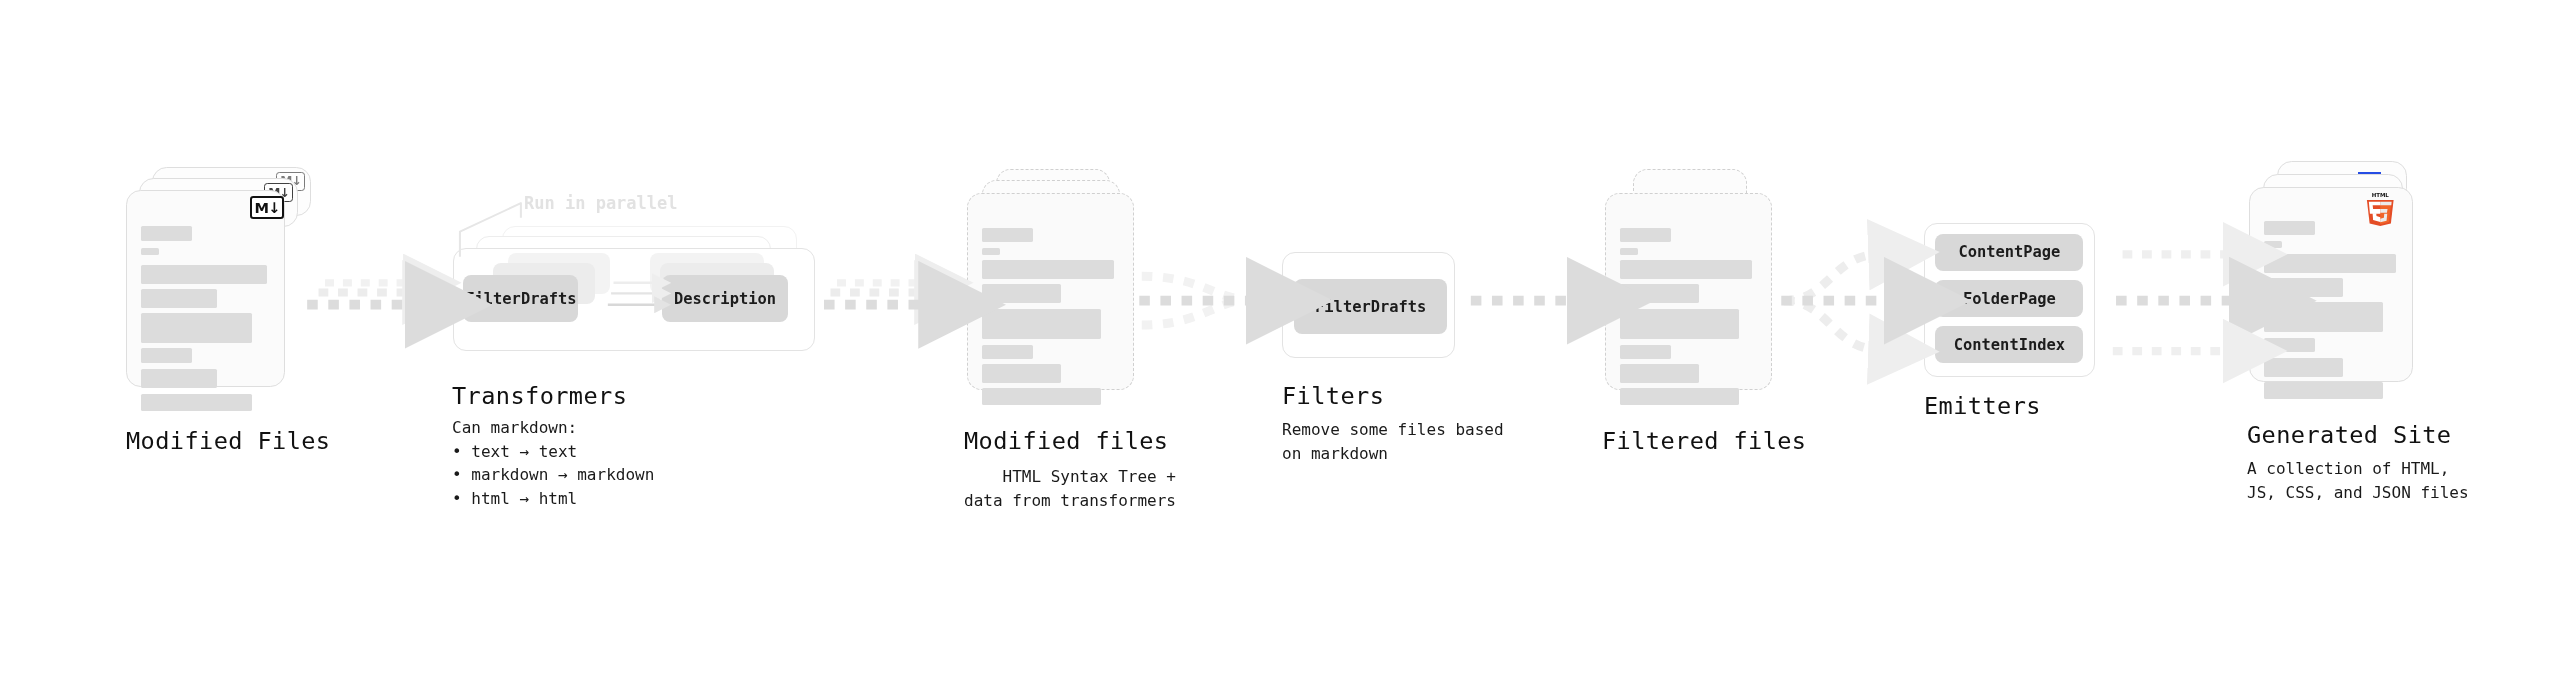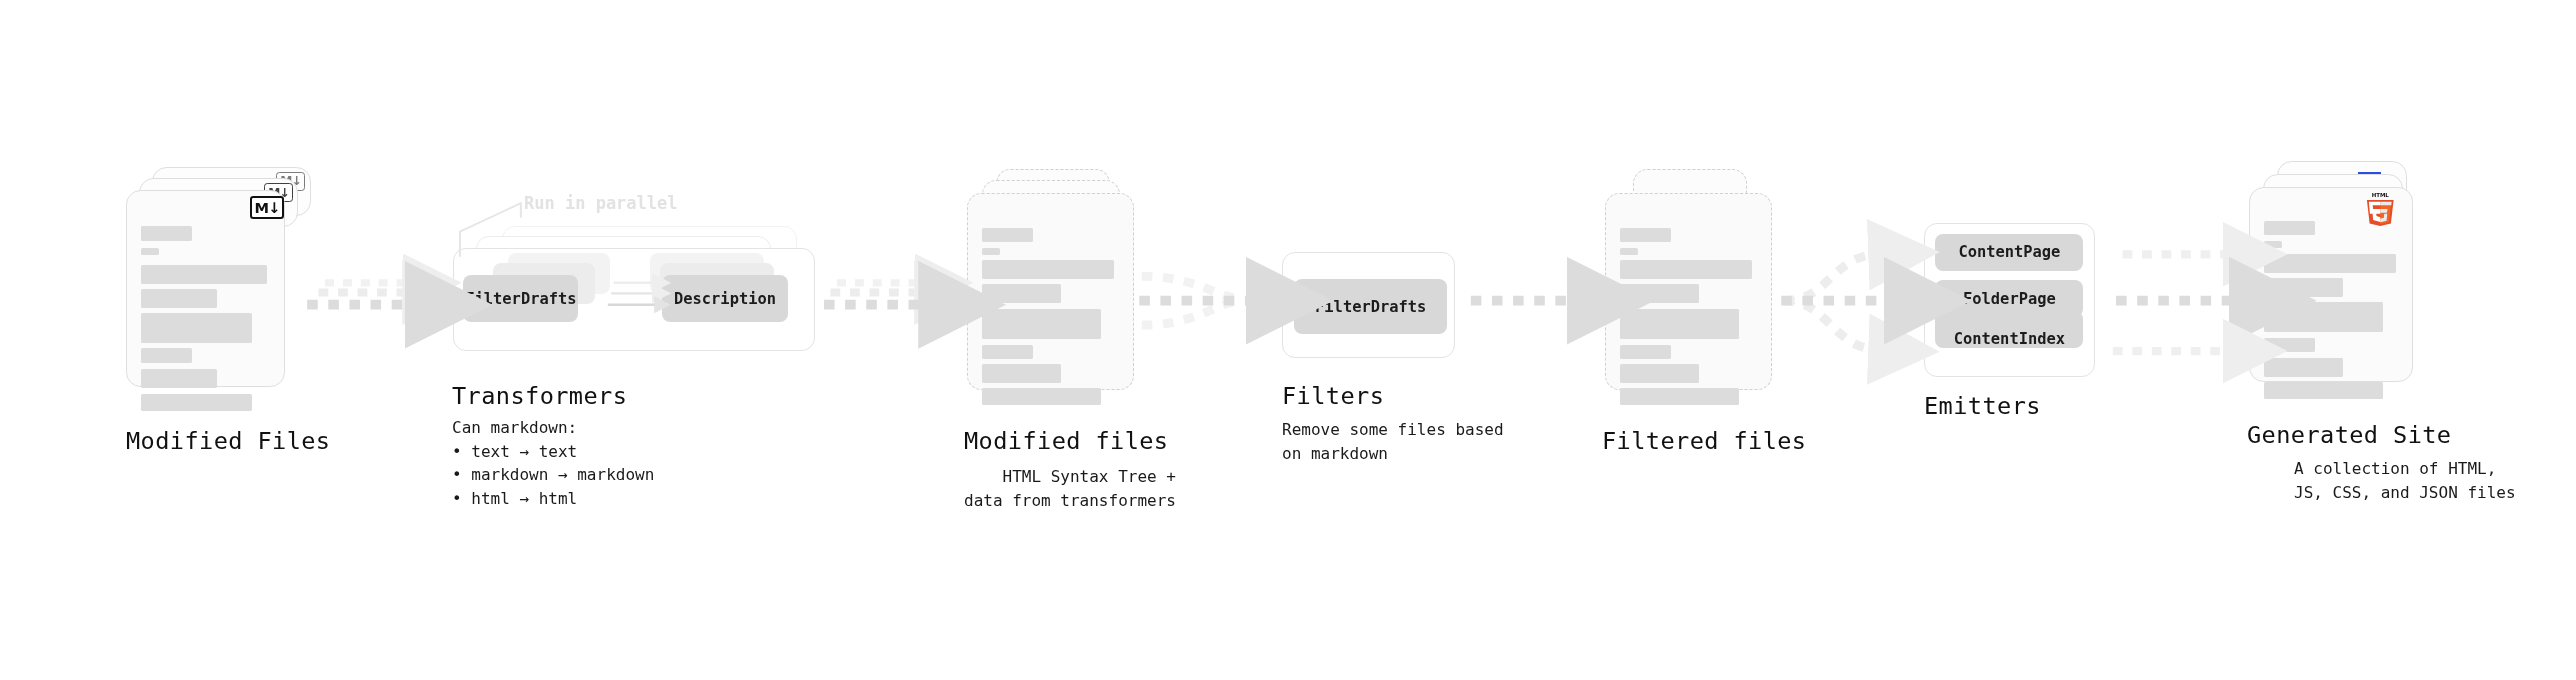--- a/index.html
+++ b/index.html
@@ -253,21 +253,21 @@
   <div class="caption" style="left:1602px; top:427px;">Filtered files</div>
 
   <div class="node" style="left:1924px; top:223px; width:187px; height:163px;">
     <div class="proc-box" style="left:0px; top:0px; width:171px; height:154px;"></div>
     <div class="chip" style="left:11.4px; top:10.6px; width:148px; height:37px;">
       <span>ContentPage</span>
     </div>
     <div class="chip" style="left:11.4px; top:57px; width:148px; height:37px;">
       <span>FolderPage</span>
     </div>
-    <div class="chip" style="left:11.4px; top:88px; width:148px; height:37px;align-items:flex-end;">
+    <div class="chip" style="left:11.4px; top:103px; width:148px; height:37px;">
       <span>ContentIndex</span>
     </div>
   </div>
 
   <div class="caption" style="left:1924px; top:392px;">Emitters</div>
 
   <div class="card-stack" style="left:2249px; top:161px; width:195px; height:223px;">
 
     <div class="card ghost" style="left:28px; top:0px; width:130px; height:42px;"></div>
     <div class="css-badge" style="left:109px; top:11.4px; width:23px; height:9.8px; font-size:5.7px;">
@@ -296,21 +296,21 @@
     <div class="bar" style="left:15.4px; top:80px;  width:18px;  height:6.5px;"></div>
     <div class="bar" style="left:15.4px; top:93px; width:132px; height:18.7px;"></div>
     <div class="bar" style="left:15.4px; top:117px; width:79px;  height:18.7px;"></div>
     <div class="bar" style="left:15.4px; top:141px; width:119px; height:30px;"></div>
     <div class="bar" style="left:15.4px; top:177px; width:51px;  height:14px;"></div>
     <div class="bar" style="left:15.4px; top:197px; width:79px;  height:18.7px;"></div>
     <div class="bar" style="left:15.4px; top:221px; width:119px; height:17px;"></div>
   </div>
 
   <div class="caption" style="left:2247px; top:421px;">Generated Site</div>
-  <div class="subcaption" style="left:2247px; top:457px;margin-left:47px;"><span>A collection of HTML,</span>
+  <div class="subcaption" style="left:2247px; top:457px;"><span>A collection of HTML,</span>
 <span>JS, CSS, and JSON files</span></div>
 
   <svg class="overlay" viewBox="0 0 3170 838" width="2576" height="681">
     <defs>
       <marker id="tri" markerWidth="9" markerHeight="9" refX="1" refY="4.5" orient="auto">
         <path d="M0,0 L9,4.5 L0,9 Z" fill="#dcdcdc"></path>
       </marker>
       <marker id="tri-l" markerWidth="8" markerHeight="8" refX="1" refY="4" orient="auto">
         <path d="M0,0 L8,4 L0,8 Z" fill="#eeeeee"></path>
       </marker>

